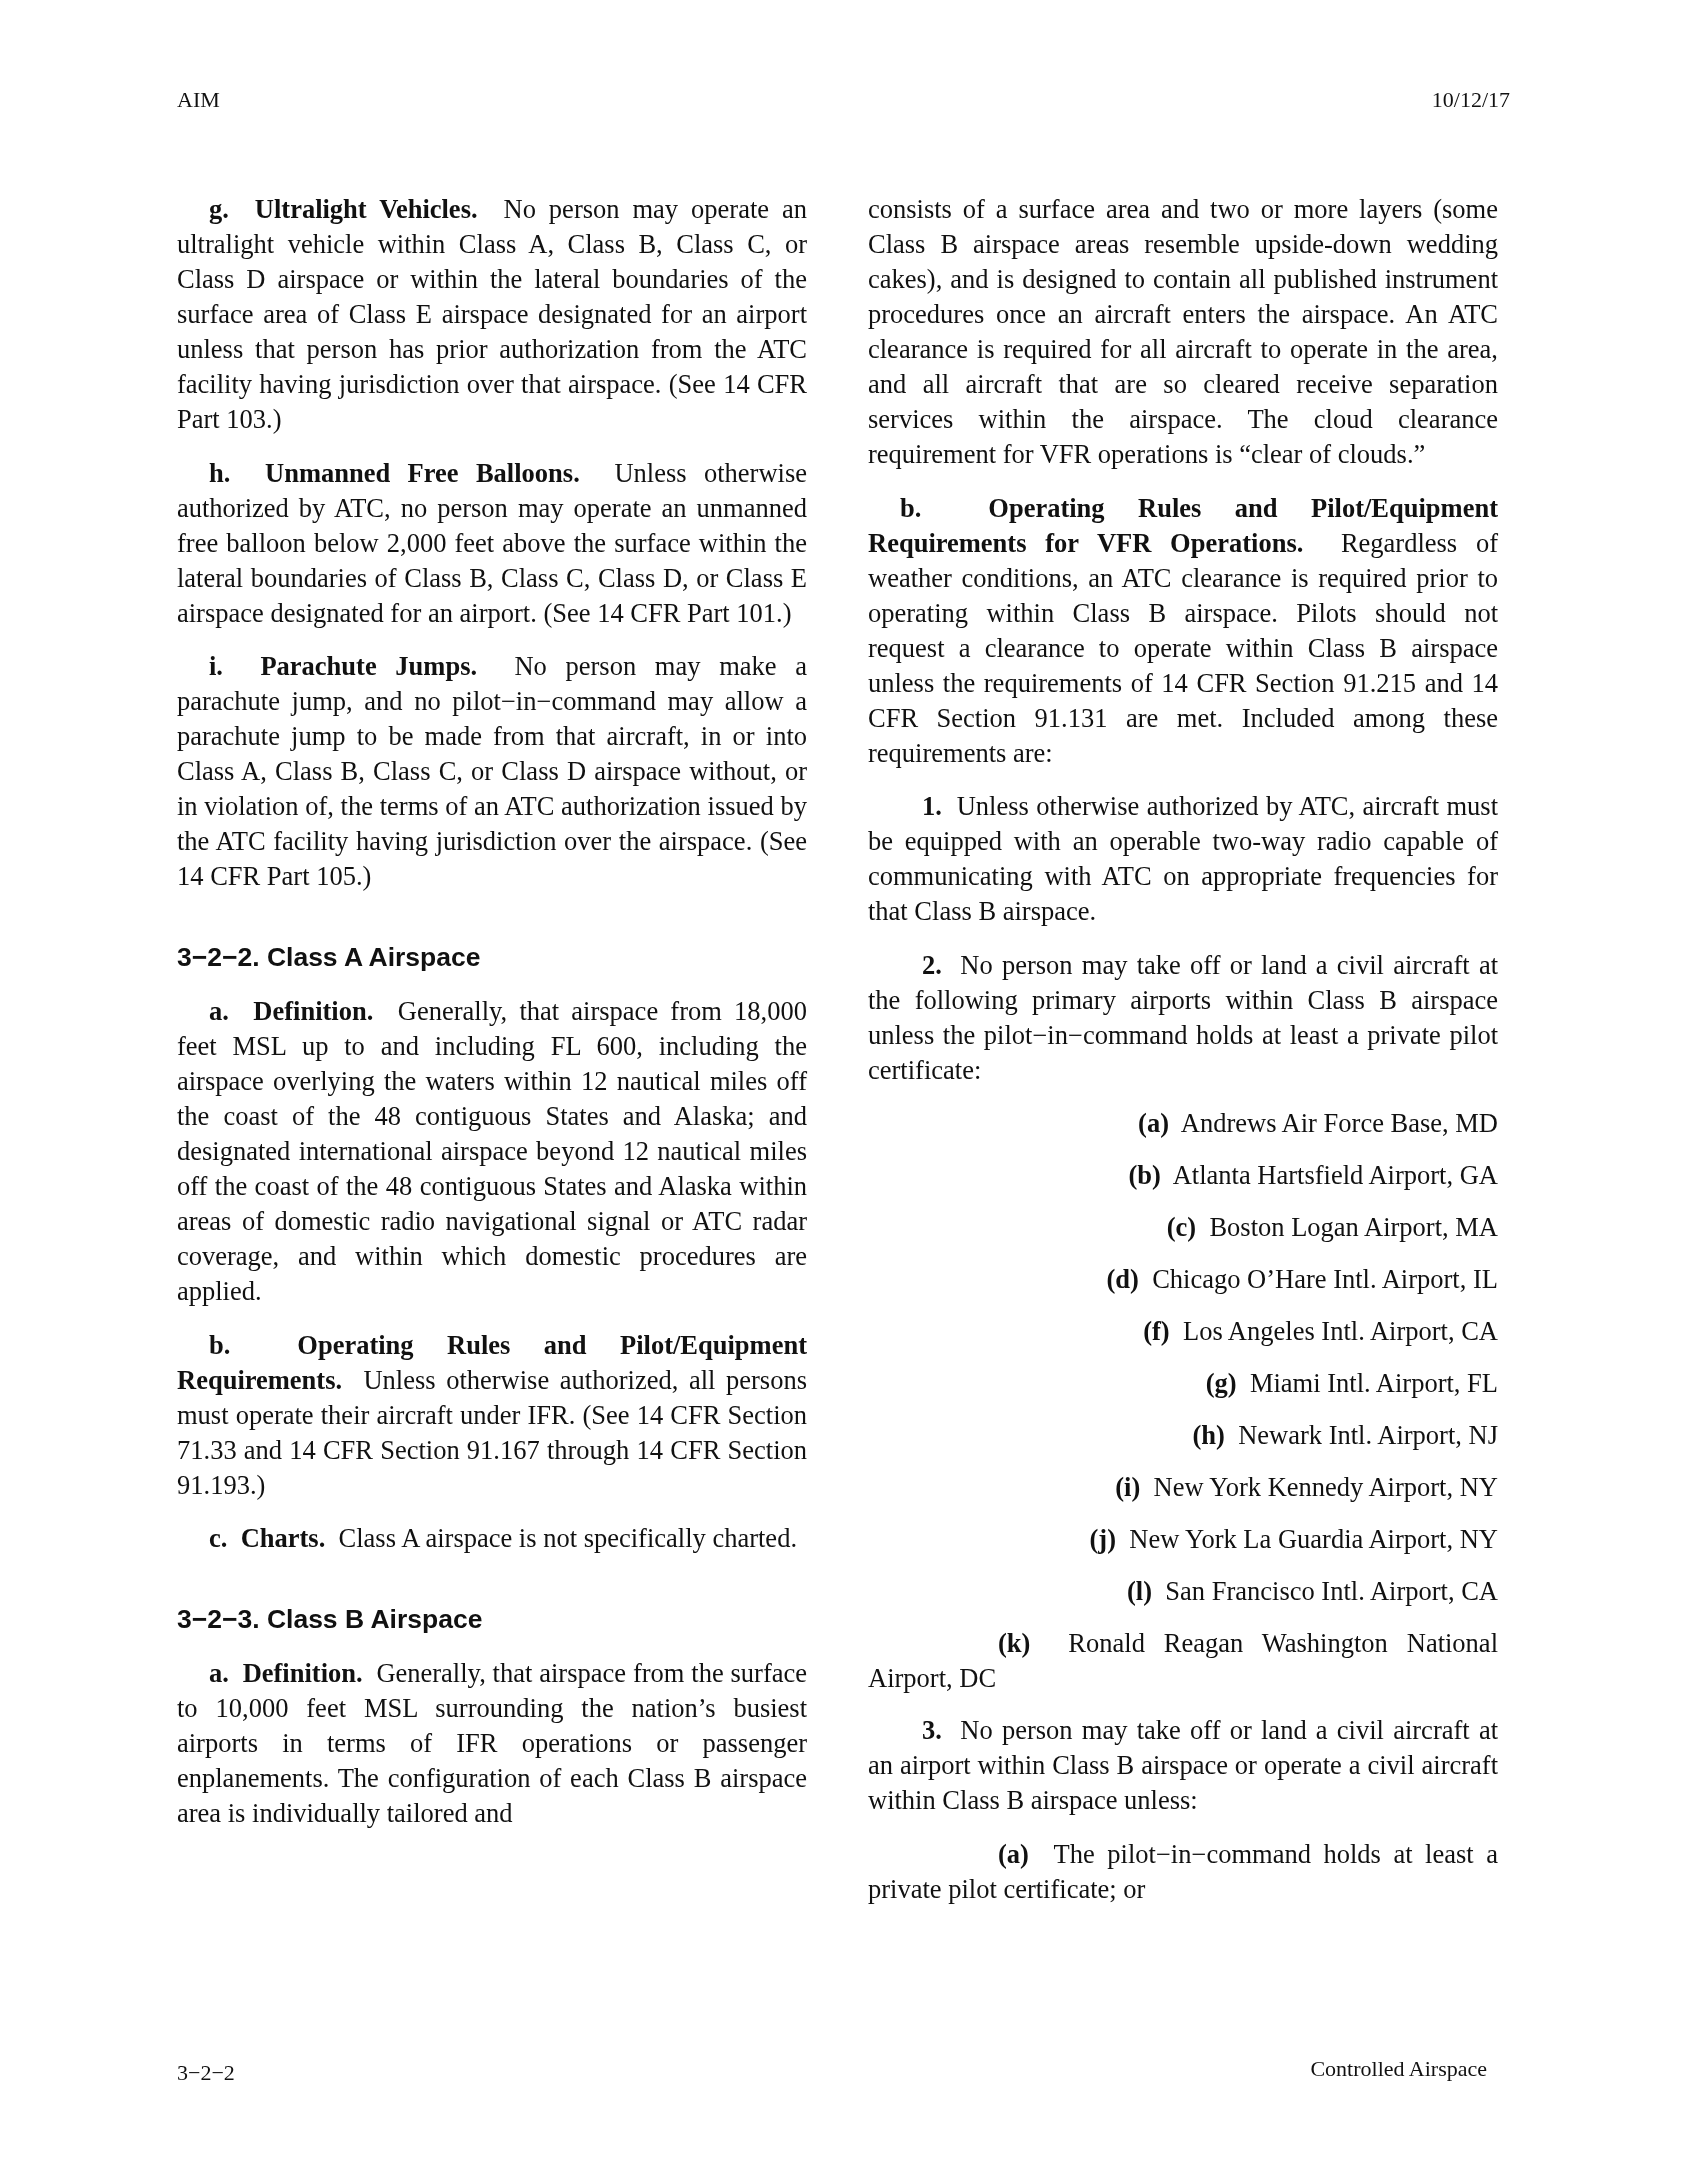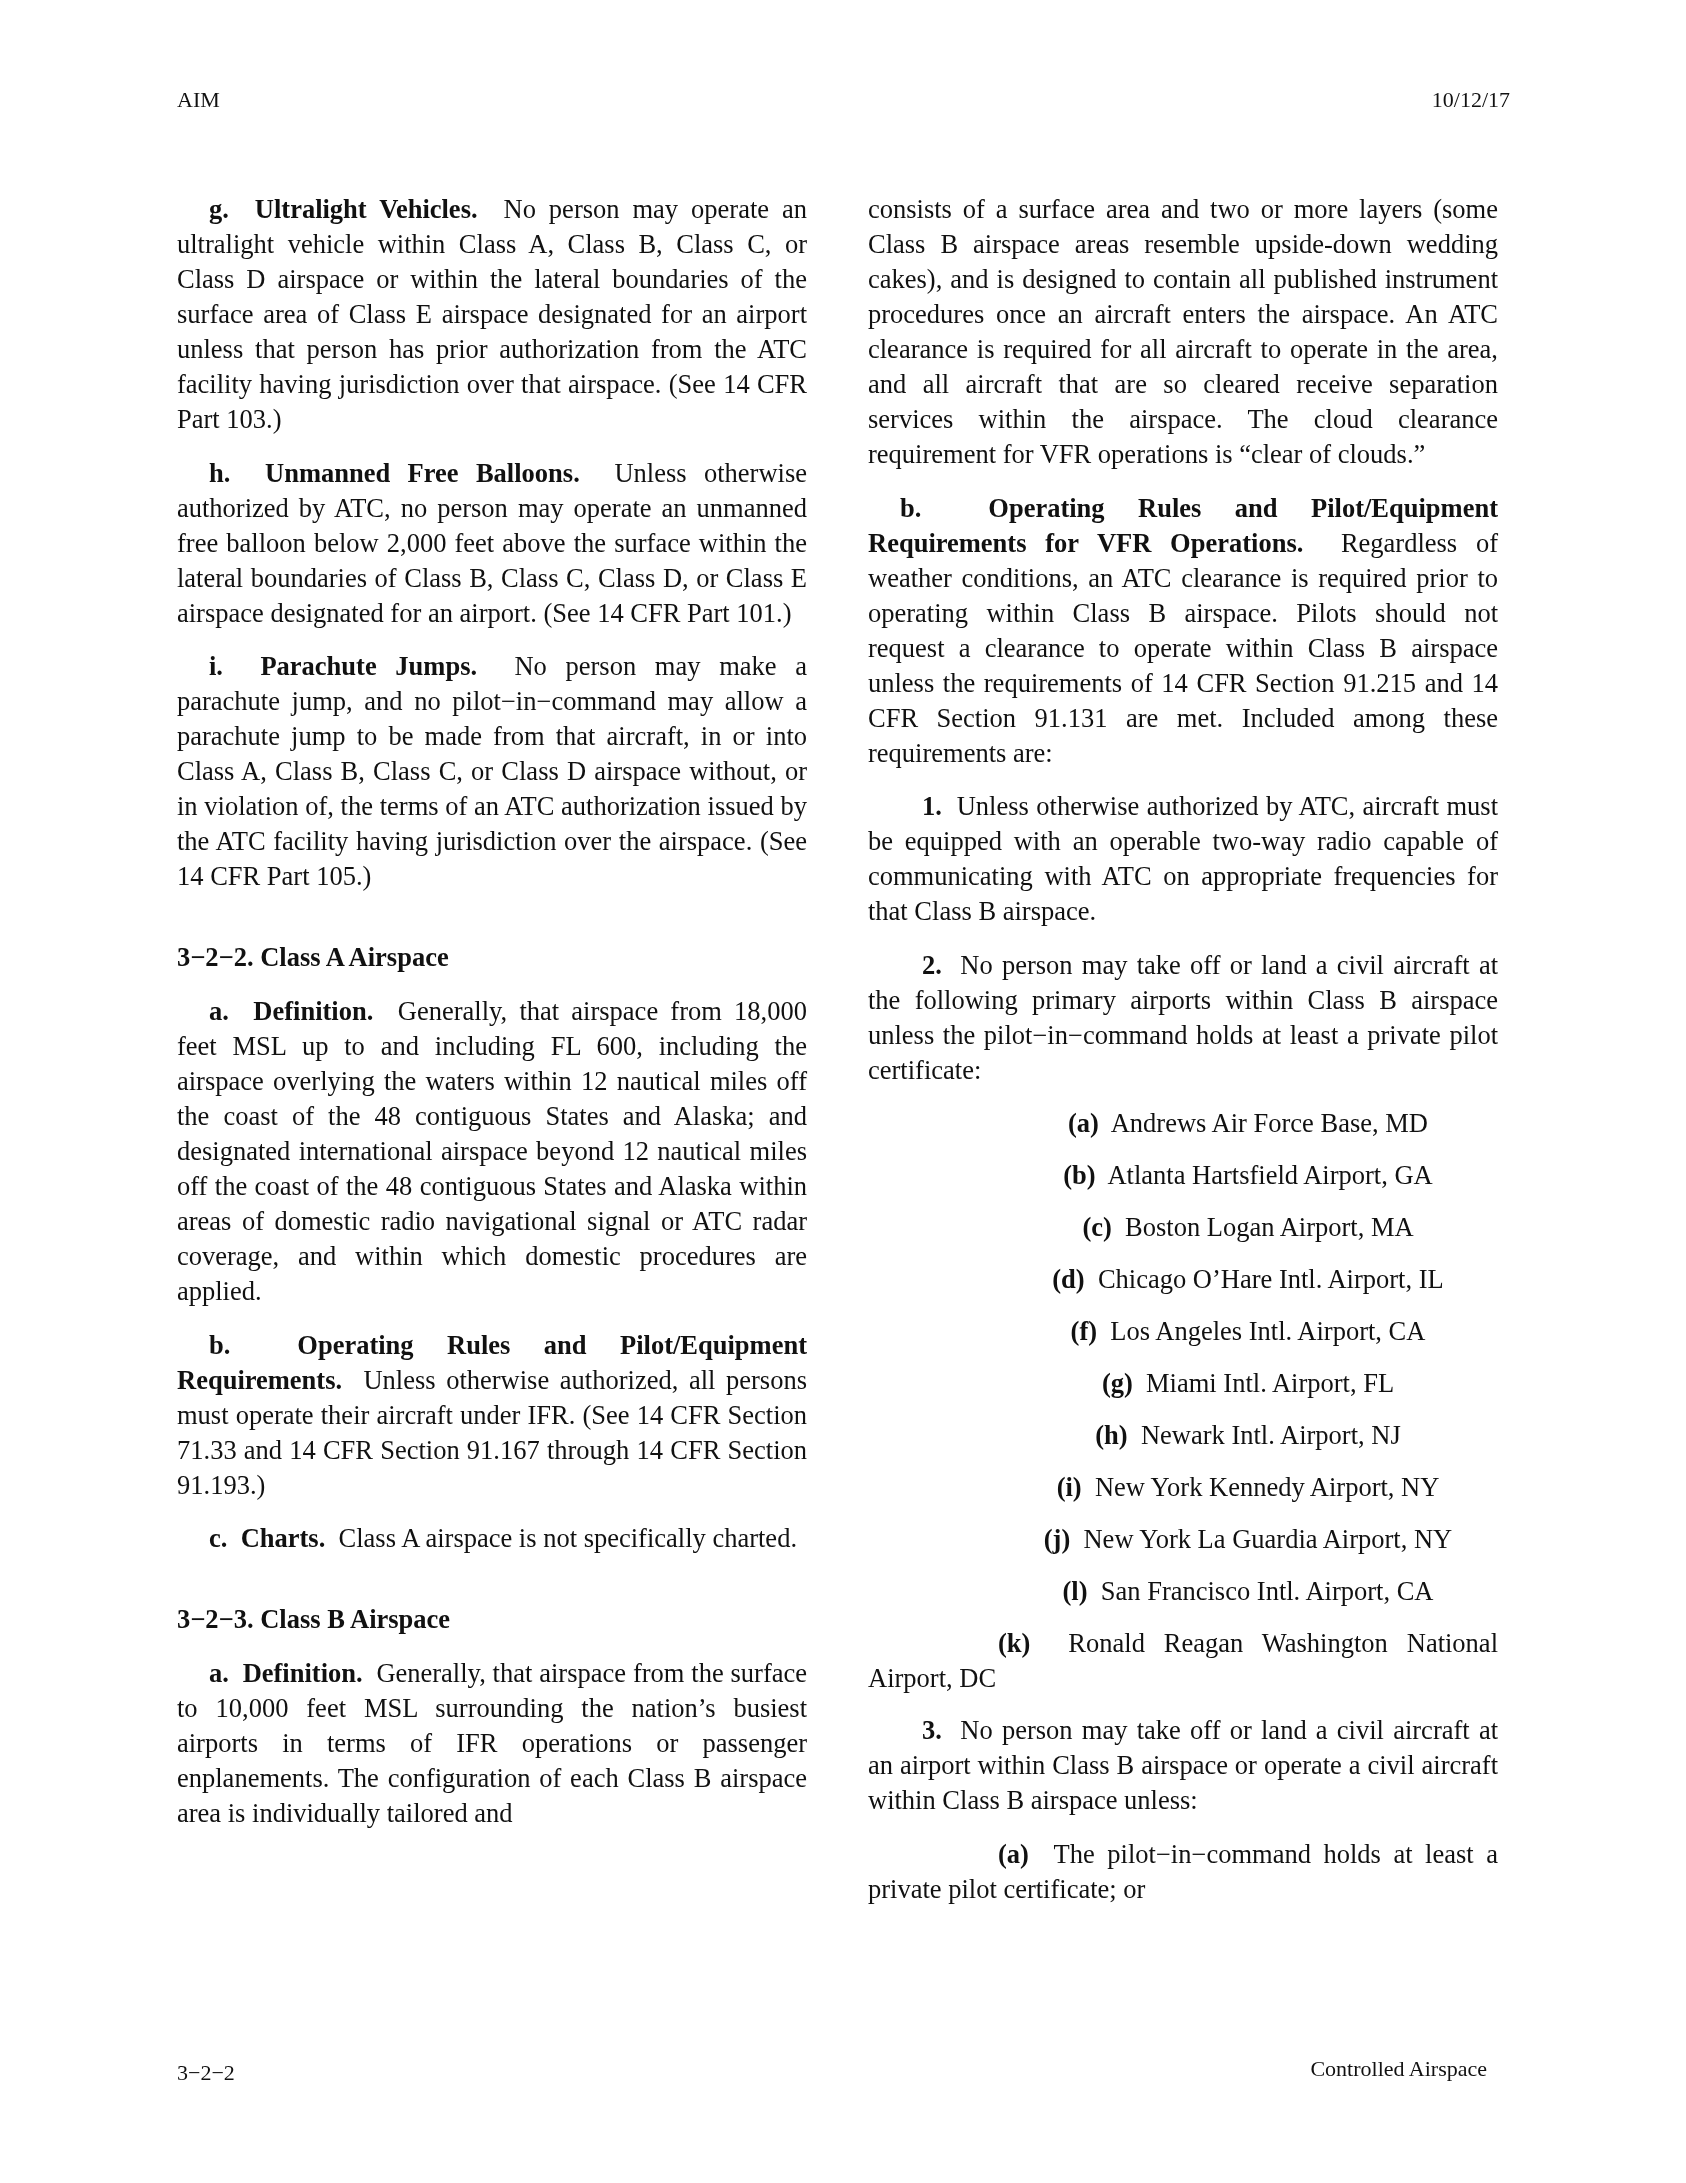--- a/index.html
+++ b/index.html
@@ -9,24 +9,24 @@
   .hdr-left { left: 177px; top: 87px; }
   .hdr-right { right: 177px; top: 87px; }
   .ftr-left { left: 177px; top: 2060px; }
   .ftr-right { right: 200px; top: 2056px; }
   .col { position: absolute; top: 192px; width: 630px; font-size: 26.5px; line-height: 35px; }
   .col-left { left: 177px; }
   .col-right { left: 868px; }
   p { margin: 0 0 18.5px 0; text-align: justify; text-indent: 32px; }
   p.noindent { text-indent: 0; }
   b { font-weight: bold; }
-  h2 { font-family: Liberation Serif, serif; font-weight: bold;
+  h2 { font-family: Liberation Sans, sans-serif; font-weight: bold;
        font-size: 26.5px; line-height: 34px; margin: 46px 0 20px 0; }
   .sub { text-indent: 54px; }
-  .list-item { text-indent: 0; padding-left: 130px; margin: 0 0 17px 0; text-align: center; }
+  .list-item { text-indent: 0; padding-left: 130px; margin: 0 0 17px 0; text-align: right; }
   .list-item.wrap { padding-left: 0; text-indent: 130px; text-align: justify; }
 </style>
 </head>
 <body>
 
 <div class="hdr hdr-left">AIM</div>
 <div class="hdr hdr-right">10/12/17</div>
 
 <div class="col col-left">
   <p><b>g.</b>&nbsp; <b>Ultralight Vehicles.</b>&nbsp; <span>No person may operate an ultralight vehicle within Class A, Class B, Class C, or Class D airspace or within the lateral boundaries of the surface area of Class E airspace designated for an airport unless that person has prior authorization from the ATC facility having jurisdiction over that airspace. (See 14 CFR Part 103.)</span></p>

